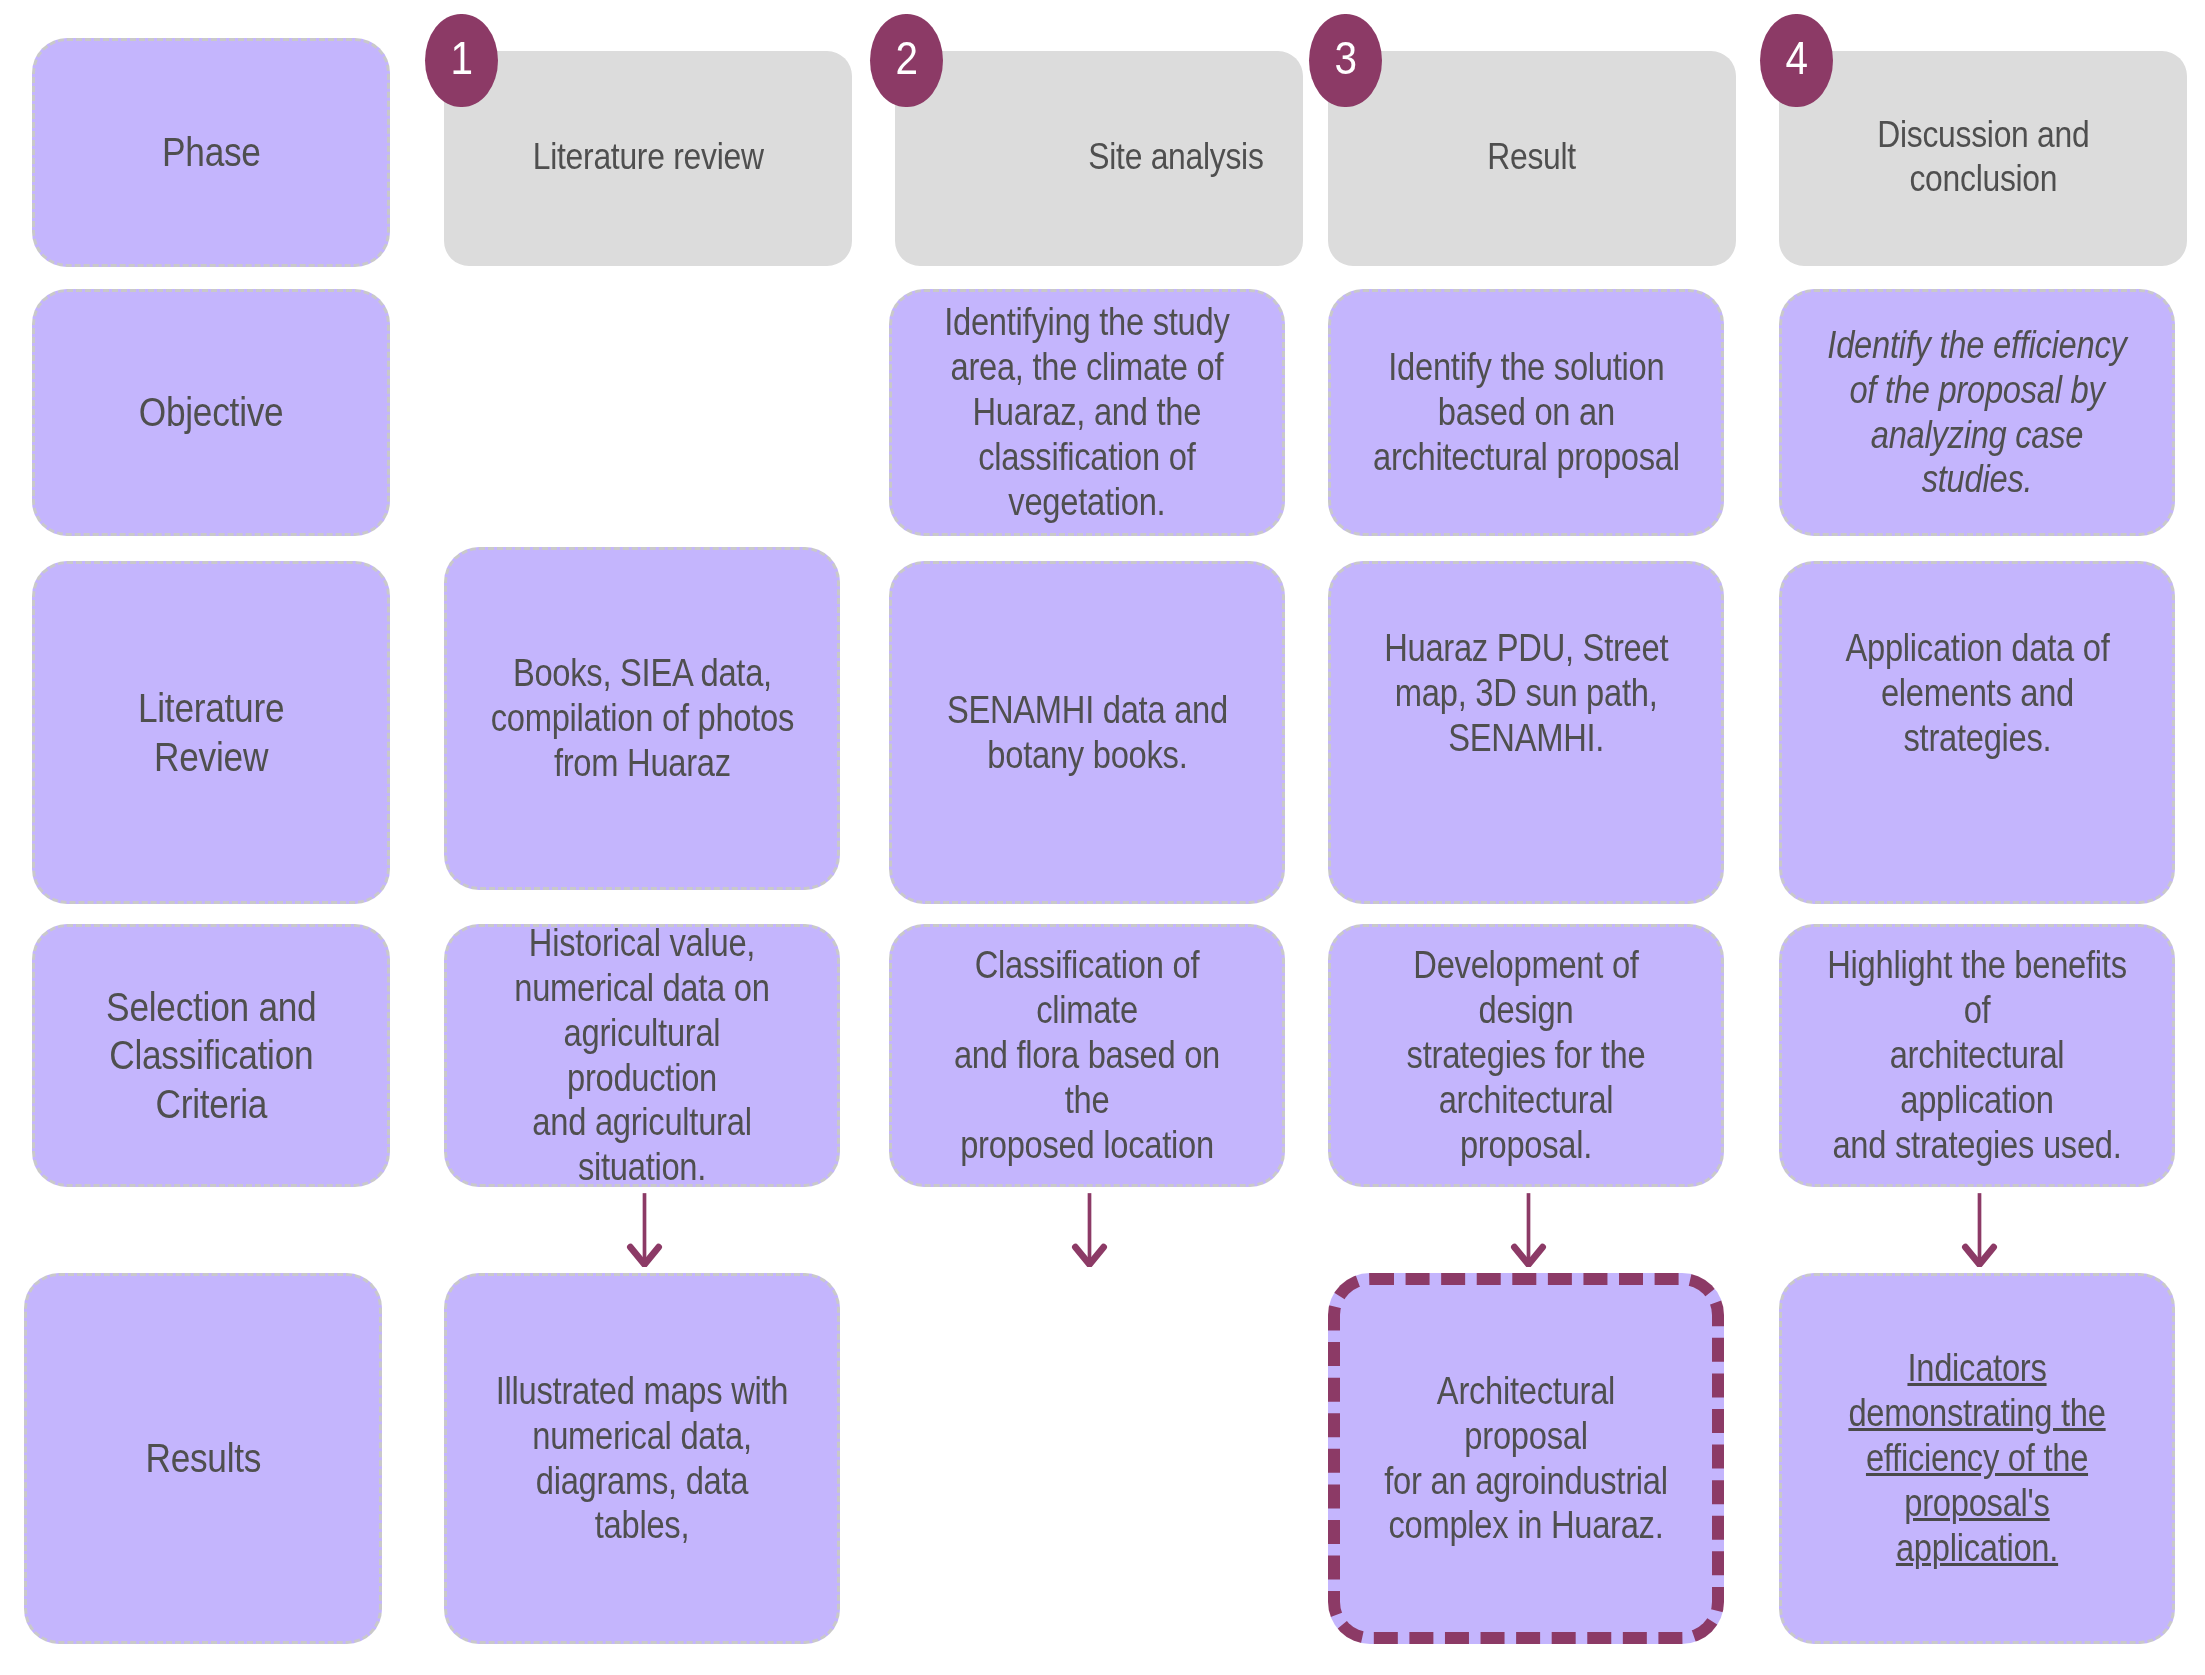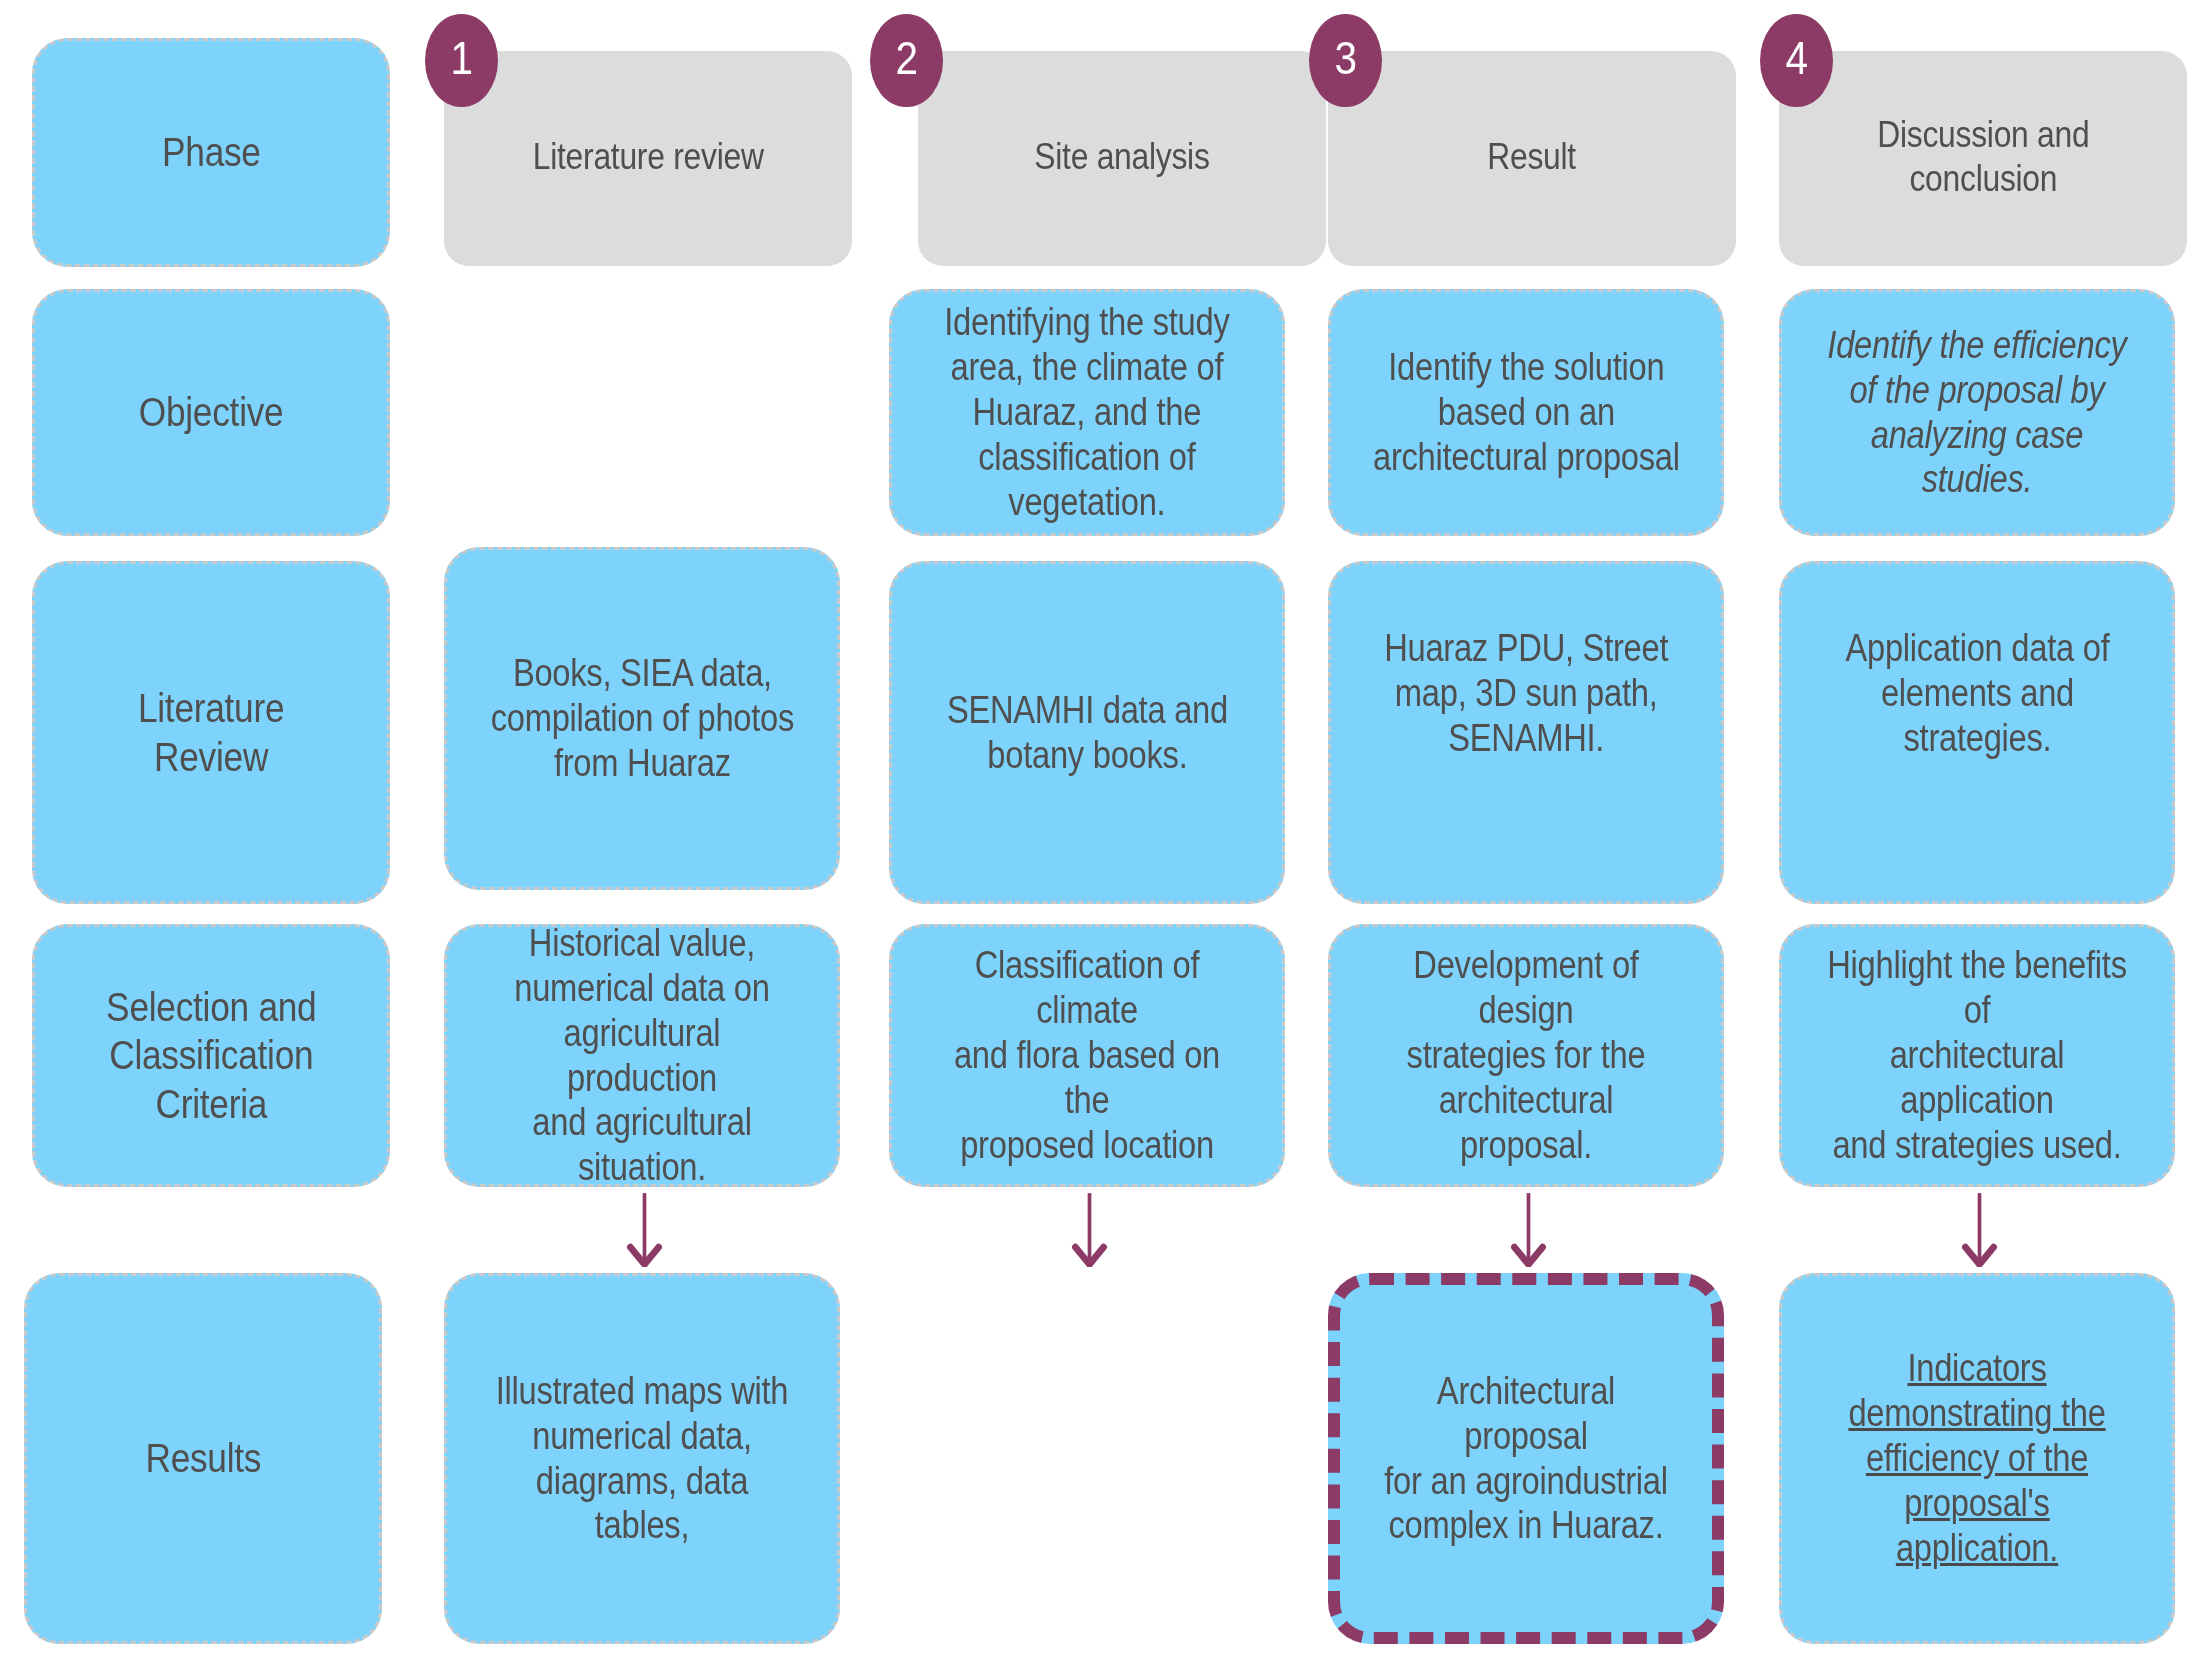--- a/index.html
+++ b/index.html
@@ -26,21 +26,21 @@
   
   .cell {
     position: absolute;
     box-sizing: border-box;
     display: flex;
     align-items: center;
     justify-content: center;
     text-align: center;
     border: 3.1px dashed #c9c9c9;
     border-radius: 35px;
-    background: #7dd3fc;
+    background: #c4b5fd;
     padding: 11px 16px;
   }
   .cell-text {
     font-family: "Liberation Sans", sans-serif;
     font-size: 38px;
     line-height: 1.18;
     color: #4f4f4f;
     letter-spacing: -0.3px;
     font-stretch: condensed;
     transform: scaleX(0.86);
@@ -115,21 +115,21 @@
     <span class="cell-text">Phase</span>
   </div>
 
   <div class="phase-card" style="left:444px; top:51px; width:408px; height:215px;">
     <span class="cell-text">Literature review</span>
   </div>
   <div class="badge" style="left:425px; top:13.6px;">
     <span class="badge-num">1</span>
   </div>
 
-  <div class="phase-card" style="left:918px; top:51px; width:408px; height:215px;">
+  <div class="phase-card" style="left:895px; top:51px; width:408px; height:215px;justify-content:flex-end;">
     <span class="cell-text">Site analysis</span>
   </div>
   <div class="badge" style="left:870px; top:13.6px;">
     <span class="badge-num">2</span>
   </div>
 
   <div class="phase-card" style="left:1328px; top:51px; width:408px; height:215px;justify-content:center;">
     <span class="cell-text">Result</span>
   </div>
   <div class="badge" style="left:1309px; top:13.6px;">

